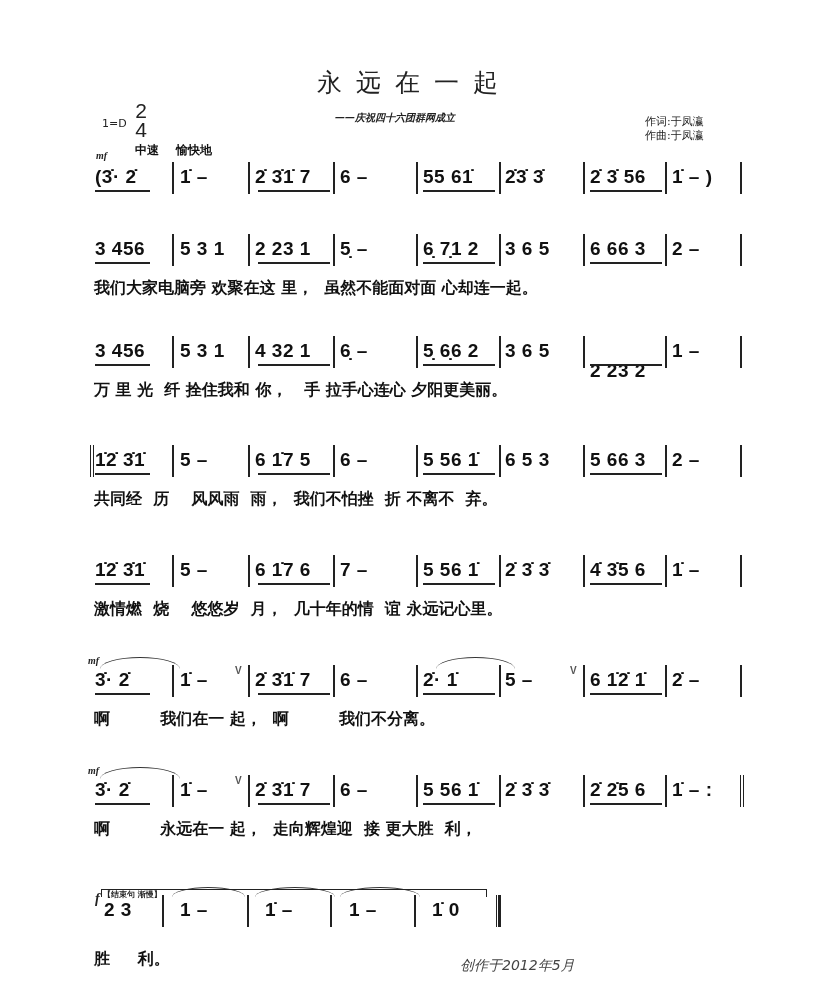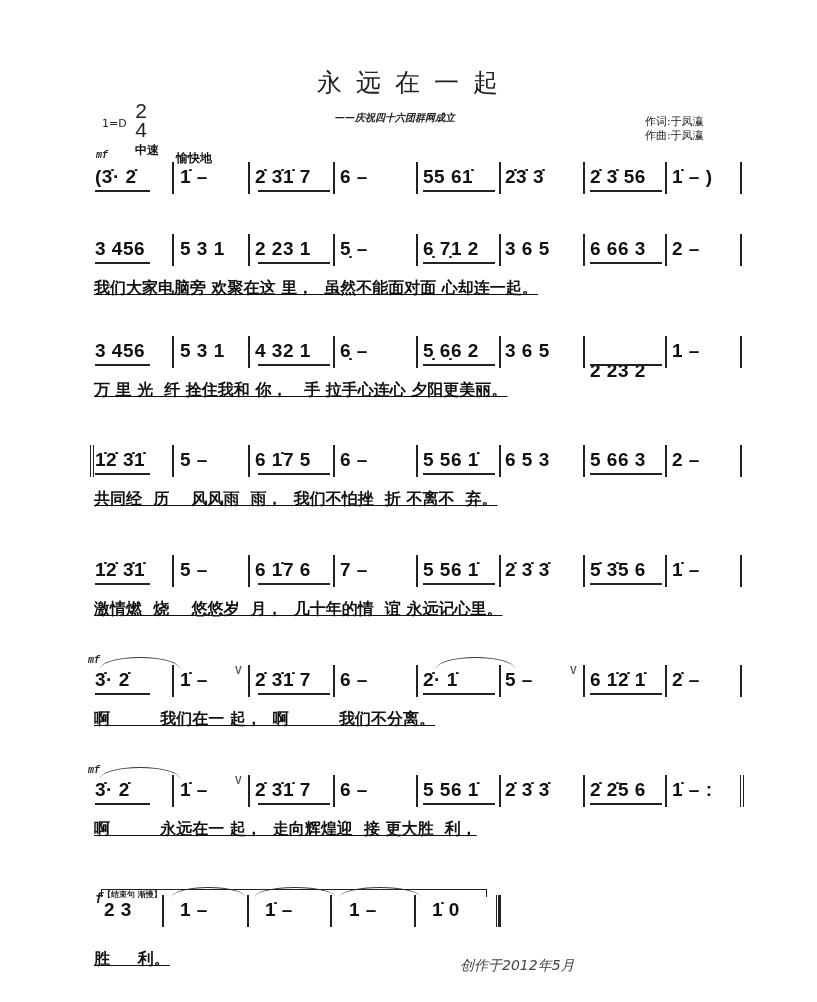--- a/index.html
+++ b/index.html
@@ -19,42 +19,42 @@
     position: absolute; top: 117px; left: 102px; font-size: 11px; color: #222; text-align: center;
   }
   .timesig {
     position: absolute; top: 101px; left: 133px; width: 16px; text-align: center; font-family: "Liberation Sans", sans-serif;
     font-size: 21px; line-height: 19px; color: #222;
   }
   .credits {
     position: absolute; top: 115px; left: 645px; font-size: 11px; line-height: 14px; color: #222;
   }
   .dyn {
-    position: absolute; font-family: Liberation Mono, monospace; font-style: italic; font-weight: bold; font-size: 10px; color: #222;
+    position: absolute; font-family: Liberation Serif, serif; font-style: italic; font-weight: bold; font-size: 10px; color: #222;
   }
   .tempo {
     position: absolute; top: 142px; font-size: 12px; font-weight: bold; color: #111;
   }
   .row { position: absolute; left: 0; width: 817px; }
   .notes {
     position: absolute; top: 0; height: 40px; font-family: "Liberation Sans", sans-serif; font-weight: bold; font-size: 19px;
   }
   .bar {
     position: absolute; top: 2px; width: 1.5px; height: 32px; background: #222;
   }
   .bar.double { width: 5px; border-left: 1.5px solid #222; border-right: 3px solid #222; background: transparent; }
   .bar.thin-double { width: 4px; border-left: 1.5px solid #222; border-right: 1.5px solid #222; background: transparent; }
   .measure {
     position: absolute; top: 6px; white-space: pre; letter-spacing: 0.5px;
   }
   .underline {
     position: absolute; height: 1.5px; background: #222;
   }
   .lyrics {
-    position: absolute; top: 46px; font-size: 16px; white-space: pre; color: #111; font-weight: bold; text-decoration: underline;
+    position: absolute; top: 46px; font-size: 16px; white-space: pre; color: #111; font-weight: bold;
   }
   .slur {
     position: absolute; border-top: 1.2px solid #333; border-radius: 50% 50% 0 0 / 100% 100% 0 0;
   }
   .breath { position: absolute; font-size: 10px; color: #555; }
   .footer-note {
     position: absolute; top: 957px; left: 460px; font-size: 14px; font-style: italic; color: #444;
   }
   .ending-bracket {
     position: absolute; top: 889px; left: 101px; width: 386px; height: 8px; border-top: 1px solid #222; border-left: 1px solid #222; border-right: 1px solid #222;
@@ -70,21 +70,21 @@
 <div class="timesig">
   <div>2</div>
   <div>4</div>
 </div>
 <div class="credits">
   <div>作词:于凤瀛</div>
   <div>作曲:于凤瀛</div>
 </div>
 <div class="dyn" style="top:150px;left:96px;">mf</div>
 <div class="tempo" style="left:122px;margin-left:13px;">中速</div>
-<div class="tempo" style="left:176px;margin-top:8px;">愉快地</div>
+<div class="tempo" style="left:176px;">愉快地</div>
 
 <div id="score">
     <div class="row" style="top: 160px;">
       <div class="notes" style="left: 0px; width: 817px;">
         <span class="measure" style="left: 95px;">(3̇· 2̇</span>
         <span class="measure" style="left: 180px;">1̇ –</span>
         <span class="measure" style="left: 255px;">2̇ 3̇1̇ 7</span>
         <span class="measure" style="left: 340px;">6 –</span>
         <span class="measure" style="left: 423px;">55 61̇</span>
         <span class="measure" style="left: 505px;">2̇3̇ 3̇</span>
@@ -182,21 +182,21 @@
       <div class="lyrics" style="left: 94px;">共同经  历    风风雨  雨，  我们不怕挫  折 不离不  弃。</div>
     </div>
     <div class="row" style="top: 553px;">
       <div class="notes" style="left: 0px; width: 817px;">
         <span class="measure" style="left: 95px;">1̇2̇ 3̇1̇</span>
         <span class="measure" style="left: 180px;">5 –</span>
         <span class="measure" style="left: 255px;">6 1̇7 6</span>
         <span class="measure" style="left: 340px;">7 –</span>
         <span class="measure" style="left: 423px;">5 56 1̇</span>
         <span class="measure" style="left: 505px;">2̇ 3̇ 3̇</span>
-        <span class="measure" style="left: 590px;">5̇ 3̇5 6</span>
+        <span class="measure" style="left: 590px;">4̇ 3̇5 6</span>
         <span class="measure" style="left: 672px;">1̇ –</span>
         <div class="bar" style="left: 172px;"></div>
         <div class="bar" style="left: 248px;"></div>
         <div class="bar" style="left: 333px;"></div>
         <div class="bar" style="left: 416px;"></div>
         <div class="bar" style="left: 499px;"></div>
         <div class="bar" style="left: 583px;"></div>
         <div class="bar" style="left: 665px;"></div>
         <div class="bar" style="left: 740px;"></div>
         <div class="underline" style="left: 95px; width: 55px; top: 30px;"></div>

